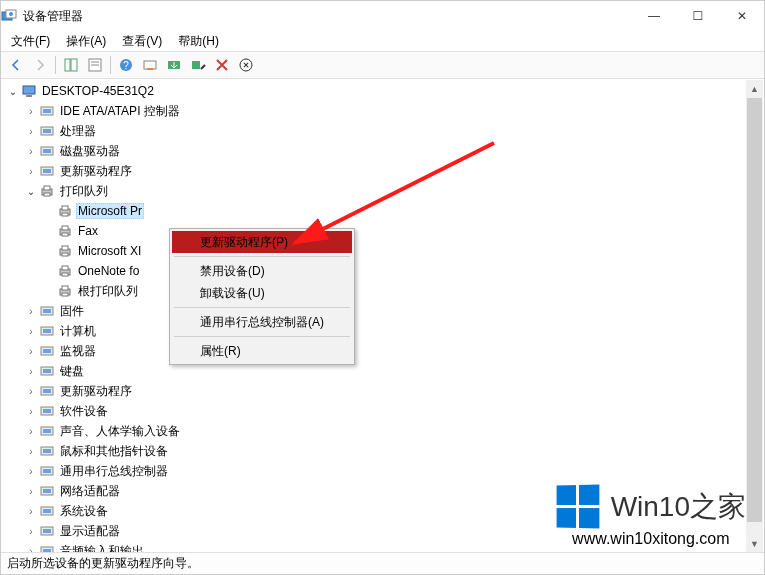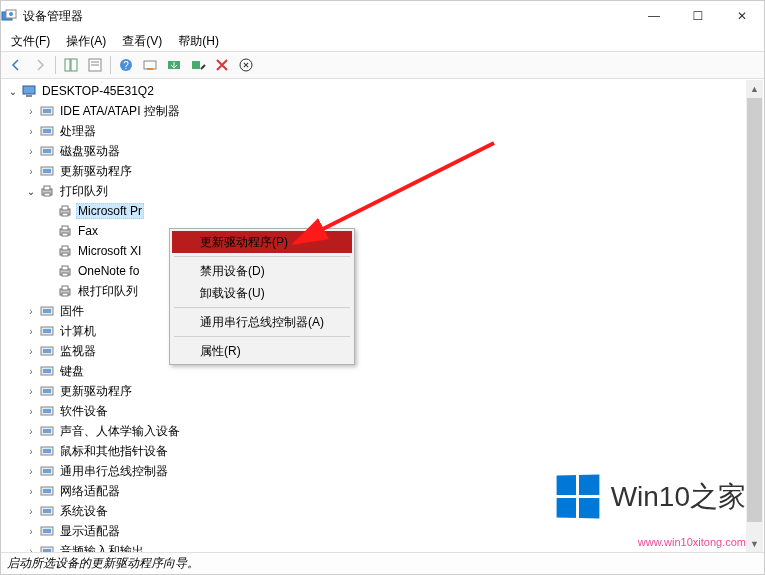--- a/index.html
+++ b/index.html
@@ -26,35 +26,35 @@
 .tree .lbl { padding: 1px 2px; }
 .tree .lbl.sel { background: #cce8ff; border: 1px dotted #99d1ff; padding: 0 1px; }
 .ind0 { padding-left: 0px; }
 .ind1 { padding-left: 18px; }
 .ind2 { padding-left: 36px; }
 
 .scrollbar-v { position: absolute; right: 1px; top: 79px; width: 17px; bottom: 22px; background: #f0f0f0; }
 .scrollbar-v .thumb { position: absolute; top: 18px; bottom: 30px; left: 1px; right: 1px; background: #cdcdcd; }
 .scrollbar-v .arr { position: absolute; left: 0; right: 0; height: 17px; display: flex; align-items: center; justify-content: center; color: #666; font-size: 9px; }
 
-.statusbar { position: absolute; bottom: 0; left: 0; right: 0; height: 22px; border-top: 1px solid #e0e0e0; font-size: 12px; padding: 2px 6px; background: #fdfdfd; font-style: italic; }
+.statusbar { position: absolute; bottom: 0; left: 0; right: 0; height: 22px; border-top: 1px solid #e0e0e0; font-size: 12px; padding: 2px 6px; background: #fdfdfd; }
 
 .ctxmenu { position: absolute; left: 168px; top: 227px; width: 186px; background: #f2f2f2; border: 1px solid #b2b2b2; box-shadow: 2px 2px 4px rgba(0,0,0,0.25); font-size: 12px; padding: 2px; }
 .ctxmenu .mi { height: 22px; display: flex; align-items: center; padding: 0 20px 0 28px; }
 .ctxmenu .mi.hl { background: #b91c1c; }
 .ctxmenu .msep { height: 1px; background: #d0d0d0; margin: 3px 2px; }
 
 .red-arrow { position: absolute; left: 288px; top: 138px; pointer-events: none; }
 
-.watermark { position: absolute; right: 18px; bottom: 26px; text-align: right; }
+.watermark { position: absolute; right: 18px; bottom: 26px; text-align: center; }
 .watermark .w1 { display: flex; align-items: center; gap: 12px; justify-content: flex-end; }
 .watermark .winlogo { display: grid; grid-template-columns: 20px 20px; grid-template-rows: 20px 20px; gap: 3px; transform: perspective(100px) rotateY(-6deg); }
 .watermark .winlogo div { background: #0078d7; }
 .watermark .wt { font-size: 28px; color: #333; font-weight: 400; }
-.watermark .wu { font-size: 11px; color: #ec4899; margin-top: 18px; }
+.watermark .wu { font-size: 16px; color: #000000; margin-top: 2px; }
 </style>
 </head>
 <body>
 
 <div class="titlebar">
   <span class="appicon">
     <svg viewBox="0 0 16 16">
         <rect x="1" y="4" width="10" height="8" fill="#4a90d9" stroke="#2a6fb0"></rect>
         <rect x="5" y="2" width="10" height="8" fill="#fff" stroke="#888"></rect>
         <circle cx="10" cy="6" r="2" fill="#4a90d9"></circle>

